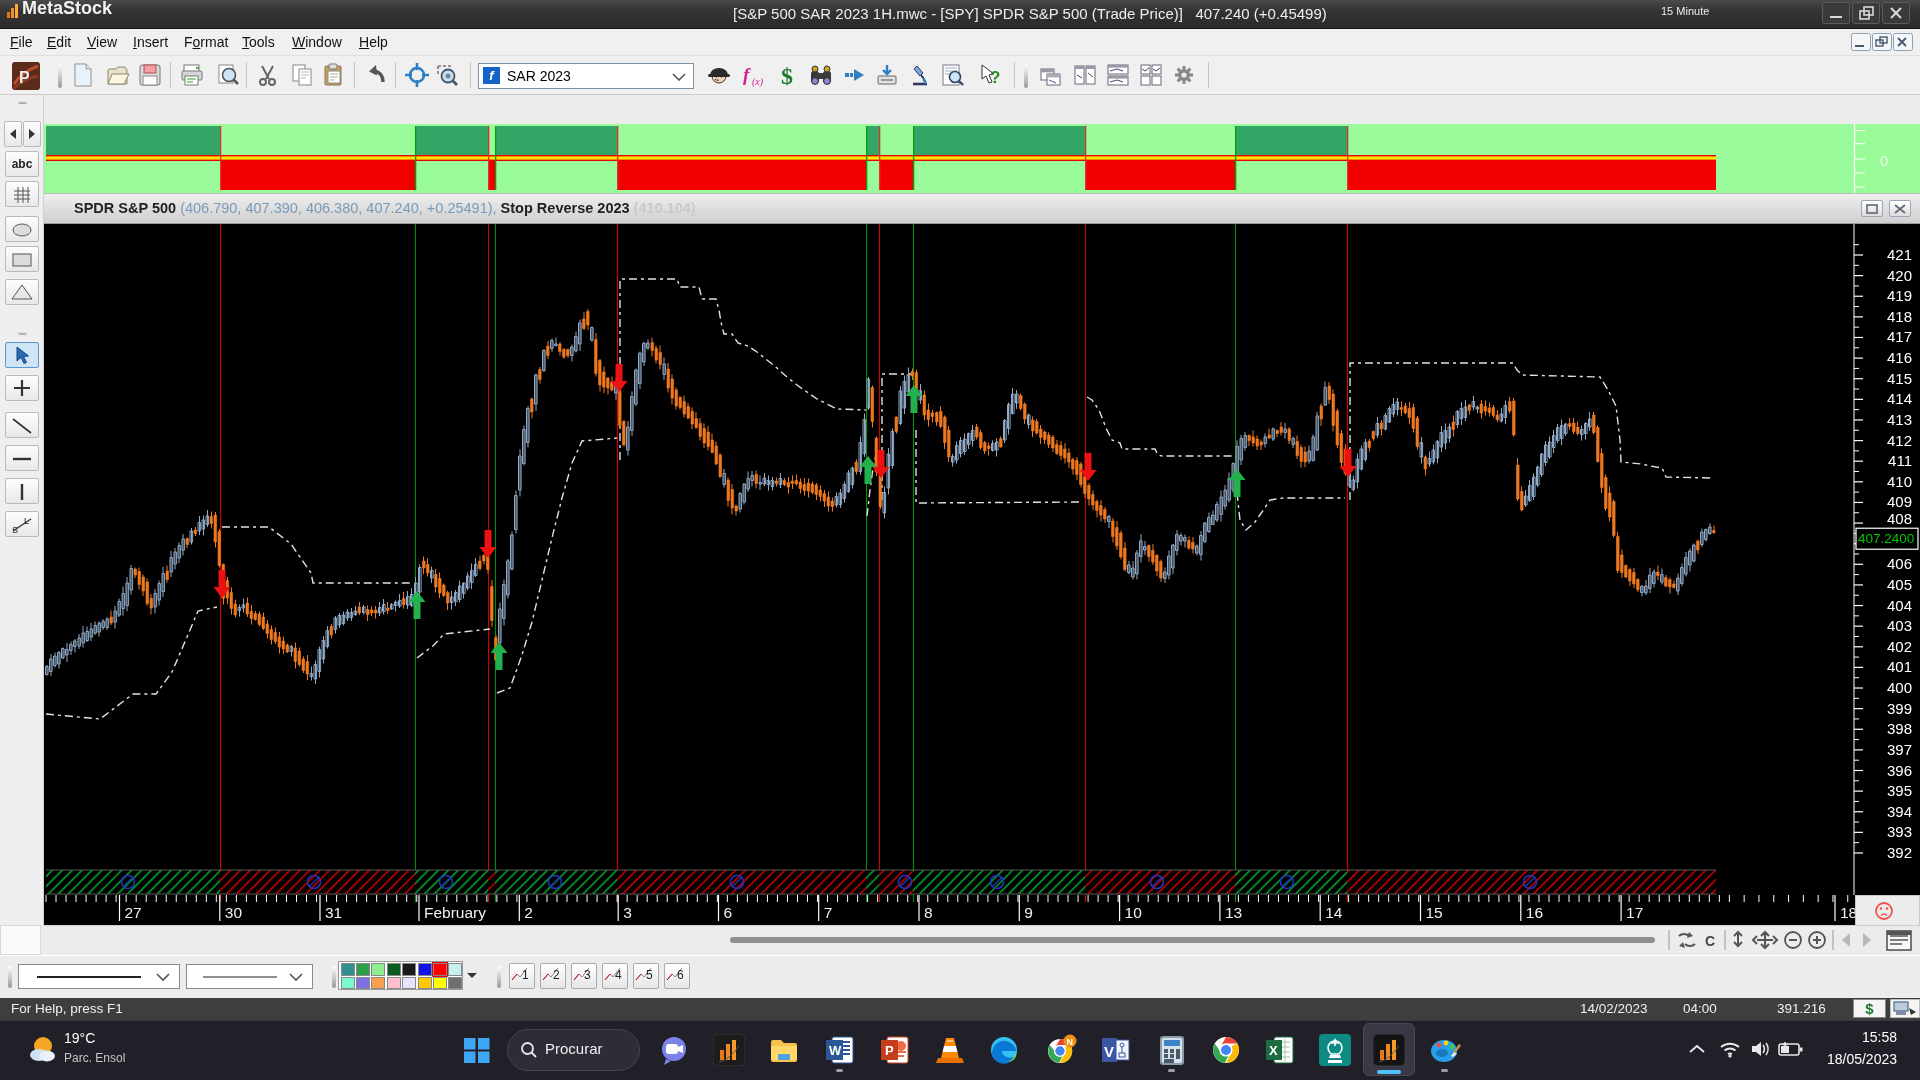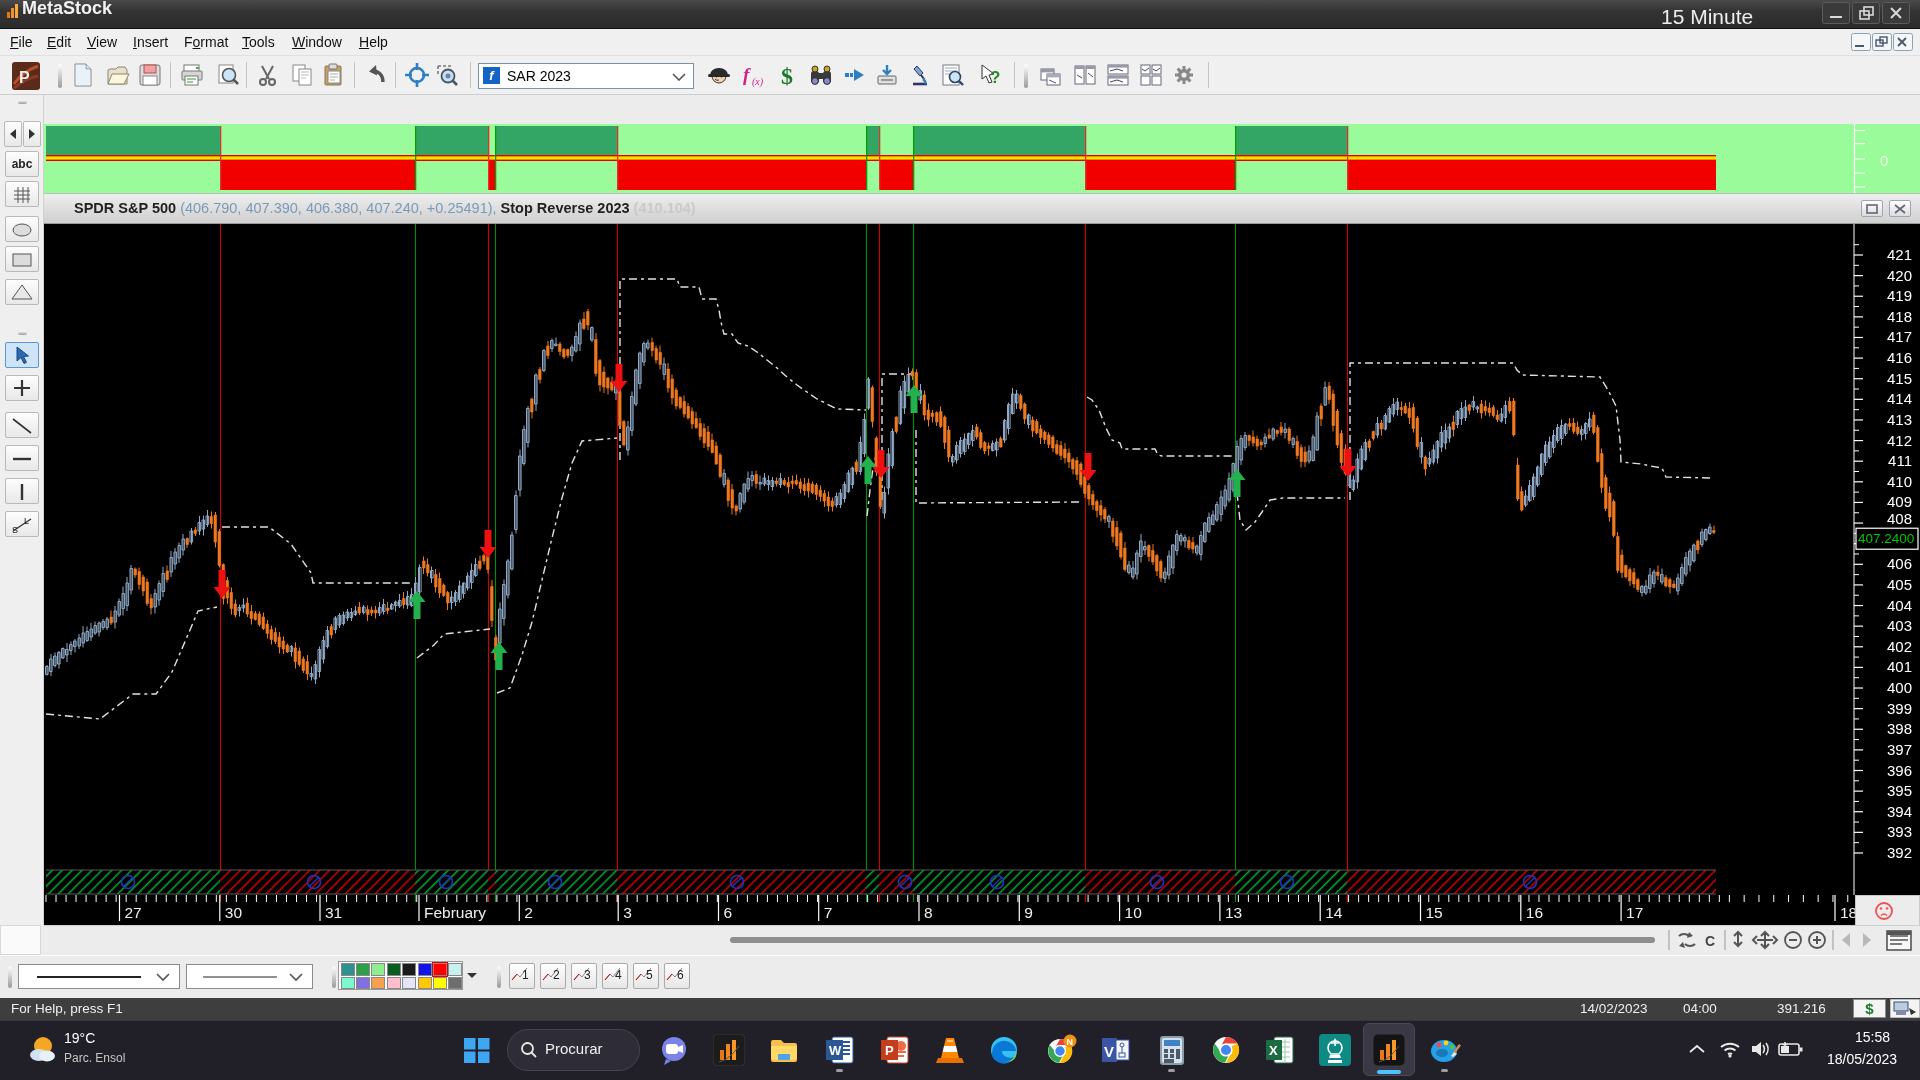--- a/index.html
+++ b/index.html
@@ -1,20 +1,20 @@
 <!DOCTYPE html>
 <html><head><meta charset="utf-8"><title>MetaStock</title><style>
 *{margin:0;padding:0;box-sizing:border-box}
 html,body{width:1920px;height:1080px;overflow:hidden;font-family:"Liberation Sans",sans-serif;background:#000}
 .abs{position:absolute}
 #root{position:relative;width:1920px;height:1080px;background:#ececec}
 #titlebar{left:0;top:0;width:1920px;height:29px;background:linear-gradient(#4a4a4a,#333 40%,#2b2b2b);border-bottom:1px solid #111}
 #titlebar .logo{left:7px;top:-2px;font-size:18px;font-weight:bold;color:#f2f2f2;letter-spacing:0}
 #titlebar .ttl{left:733px;top:5px;font-size:15px;color:#ededed}
-#titlebar .per{left:1661px;top:5px;font-size:21px;color:#ededed}
+#titlebar .per{left:1661px;top:5px;font-size:11px;color:#ededed}
 #menubar{left:0;top:29px;width:1920px;height:27px;background:#f0f0f0;border-bottom:1px solid #e0e0e0}
 .mi{position:absolute;top:5px;font-size:14px;color:#111}
 .mi u{text-decoration:underline}
 #toolbar{left:0;top:56px;width:1920px;height:39px;background:#f0f0f0;border-bottom:1px solid #cdcdcd}
 .tsep{position:absolute;top:62px;width:1px;height:26px;background:#c4c4c4}
 #leftbar{left:0;top:95px;width:44px;height:830px;background:#efefef;border-right:1px solid #d0d0d0}
 .lbtn{position:absolute;left:5px;width:34px;height:26px;border:1px solid #b9b9b9;border-radius:2px;background:linear-gradient(#fdfdfd,#e8e8e8);text-align:center}
 .grip{position:absolute;background:linear-gradient(#fff,#9a9a9a);border-radius:2px}
 #sarttl{left:44px;top:95px;width:1876px;height:29px;background:linear-gradient(#eee,#cfcfcf);border-top:1px solid #9a9a9a;border-bottom:1px solid #ababab;font-size:14.5px}
 #spxttl{left:44px;top:193px;width:1876px;height:31px;background:linear-gradient(#eee,#cfcfcf);border-top:1px solid #bbb;border-bottom:1px solid #9a9a9a;font-size:14.5px}
@@ -29,20 +29,21 @@
 </style></head><body>
 <div id="root">
 
 <div id="titlebar" class="abs">
  <svg class="abs" style="left:6px;top:3px" width="16" height="16">
         <rect x="1" y="9" width="3" height="6" fill="#e07818"></rect>
         <rect x="5" y="5" width="3" height="10" fill="#f09028"></rect>
         <rect x="9" y="1" width="3" height="14" fill="#ffa838"></rect>
       </svg>
  <div class="abs logo" style="left:22px">MetaStock</div>
+ <div class="abs ttl">[S&amp;P 500 SAR 2023 1H.mwc - [SPY] SPDR S&amp;P 500 (Trade Price)]&nbsp;&nbsp; 407.240 (+0.45499)</div>
  <div class="abs per">15 Minute</div>
  <svg class="abs" style="left:1822px;top:2px" width="96" height="24">
   <rect x="0.5" y="0.5" width="27" height="21" rx="2" fill="#3a3a3a" stroke="#5c5c5c"></rect>
   <rect x="30.5" y="0.5" width="27" height="21" rx="2" fill="#3a3a3a" stroke="#5c5c5c"></rect>
   <rect x="60.5" y="0.5" width="27" height="21" rx="2" fill="#3a3a3a" stroke="#5c5c5c"></rect>
   <path d="M8 15H20" stroke="#dadada" stroke-width="2"></path>
   <rect x="38" y="9" width="9" height="8" fill="none" stroke="#dadada" stroke-width="1.6"></rect>
         <rect x="42" y="5" width="9" height="8" fill="none" stroke="#dadada" stroke-width="1.6"></rect>
   <path d="M69 6L79 16M79 6L69 16" stroke="#dadada" stroke-width="2"></path>
  </svg>
@@ -980,14 +981,14 @@
     <svg class="abs" style="left:1750px;top:1040px" width="22" height="18">
       <path d="M2 6v6h4l5 4V2L6 6z" fill="#e8e8e8"></path>
       <path d="M13 5a7 7 0 010 8M16 3a10 10 0 010 12" stroke="#e8e8e8" stroke-width="1.6" fill="none"></path>
     </svg>
     <svg class="abs" style="left:1778px;top:1040px" width="26" height="18">
       <rect x="1" y="4" width="20" height="11" rx="2" fill="none" stroke="#e8e8e8" stroke-width="1.6"></rect>
       <rect x="21.5" y="7.5" width="3" height="4" fill="#e8e8e8"></rect>
       <path d="M7 2v5M4.5 4.5h5" stroke="#e8e8e8" stroke-width="1.6"></path>
       <rect x="3" y="6" width="8" height="7" fill="#e8e8e8"></rect>
     </svg>
-    <div class="abs" style="left:1855px;top:1029px;color:#fff;font-size:14px;width:42px">15:58</div>
+    <div class="abs" style="left:1855px;top:1029px;color:#fff;font-size:14px;text-align:right;width:42px">15:58</div>
     <div class="abs" style="left:1820px;top:1051px;color:#fff;font-size:14px;text-align:right;width:77px">18/05/2023</div>
   </div>
 </body></html>

